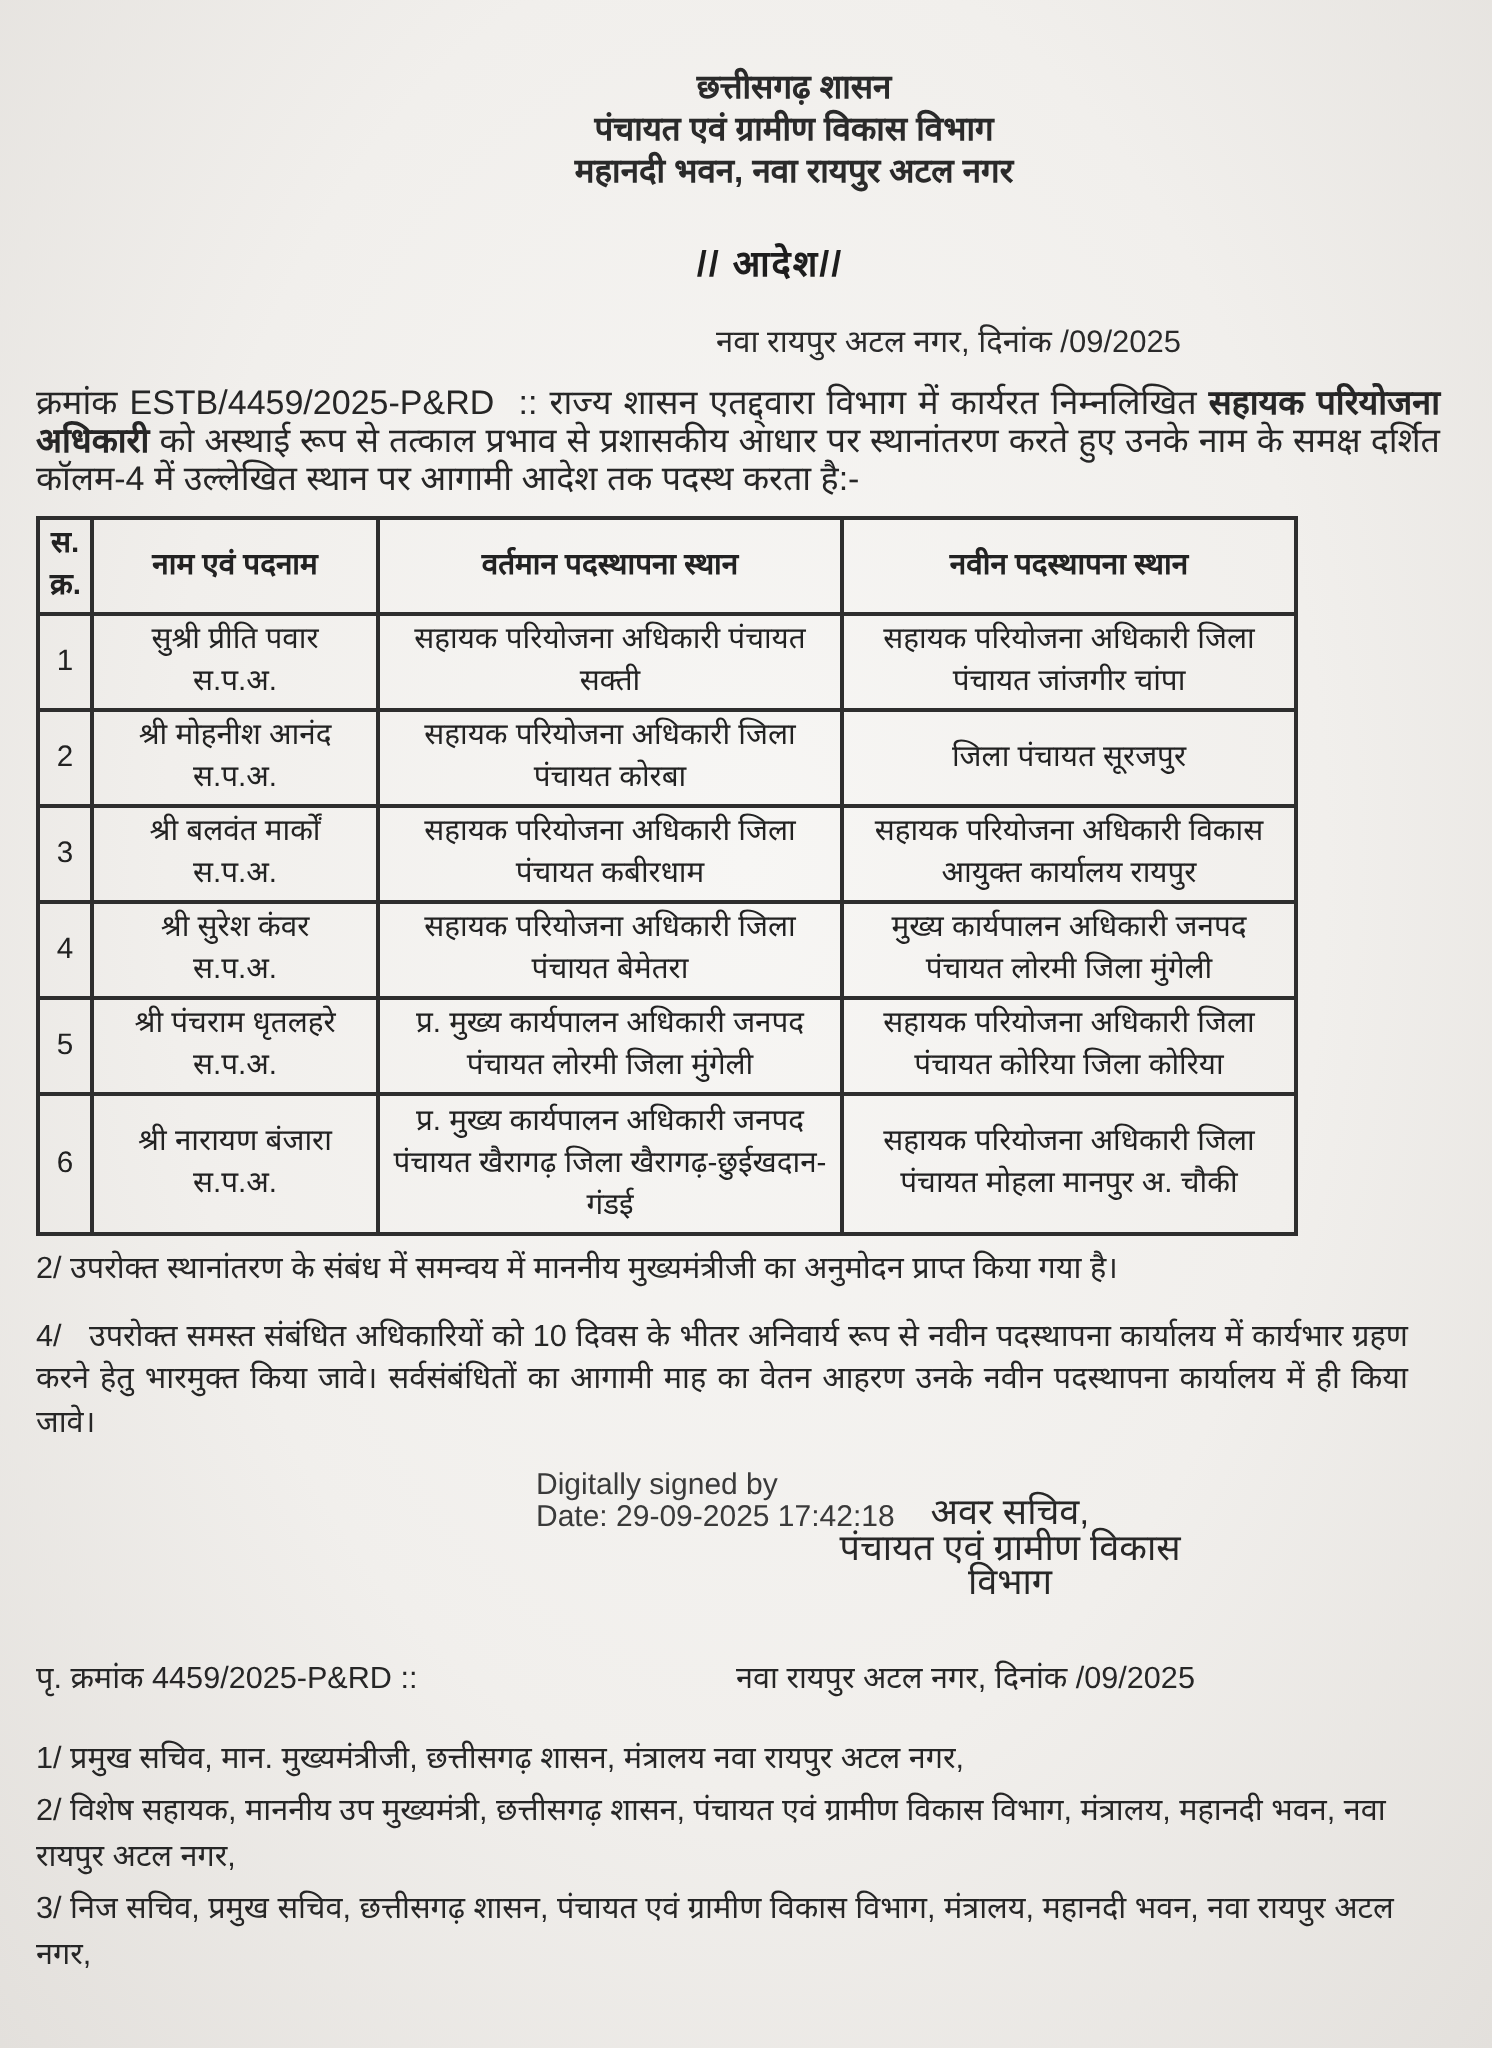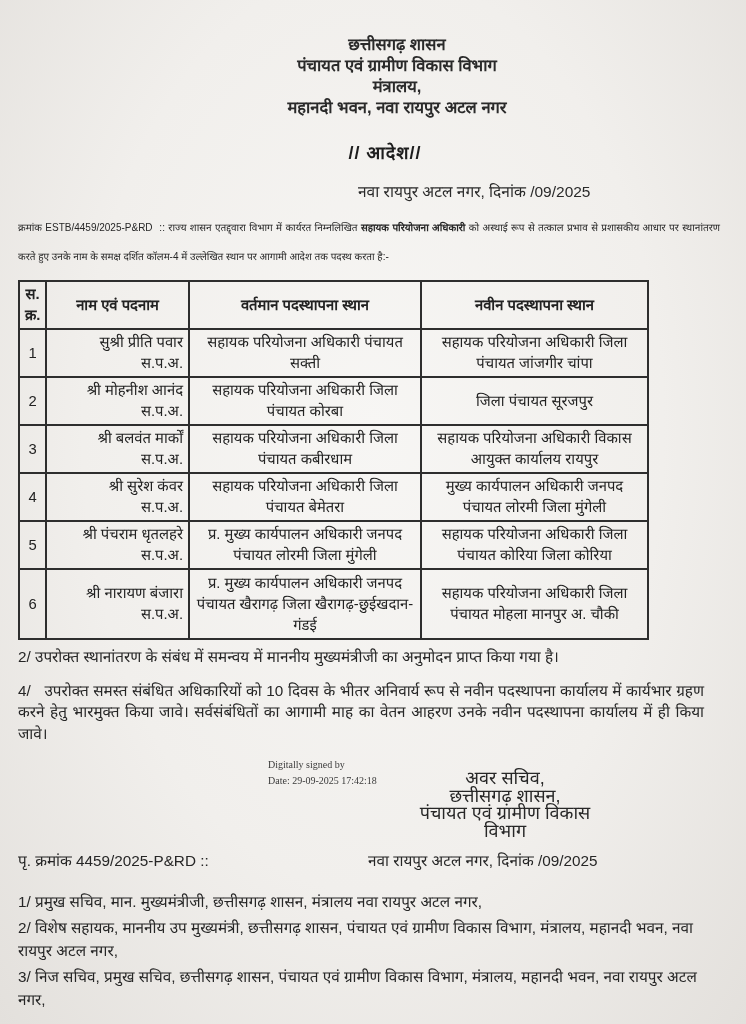--- a/index.html
+++ b/index.html
@@ -12,49 +12,49 @@
   .page{
     position:relative;width:746px;height:1024px;
     background:radial-gradient(ellipse at 50% 42%, #f7f6f4 0%, #f1efec 55%, #e3e0dc 100%);
   }
   
   .doc-header{padding-top:34px;text-align:center;line-height:21px;padding-left:48px;}
   .doc-header .h-line{font-weight:700;font-size:16.5px;color:#2a2a2a;}
   .order-title{text-align:center;font-weight:700;font-size:18px;margin-top:22px;letter-spacing:1px;color:#1d1d1d;padding-left:24px;}
   .date-line-top{margin:16px 0 0 358px;font-size:15.5px;color:#2a2a2a;}
   
-  .intro{margin:11px 26px 9px 18px;font-size:10px;line-height:29px;text-align:justify;color:#262626;}
+  .intro{margin:11px 26px 9px 18px;font-size:17px;line-height:19px;text-align:justify;color:#262626;}
   .intro b{font-weight:700;}
   
   table.order-table{
     border-collapse:collapse;margin-left:18px;width:629px;table-layout:fixed;
     font-size:14.8px;color:#222;
   }
   table.order-table th,table.order-table td{
     border:2px solid #2e2e2e;padding:2px 5px;line-height:21px;vertical-align:middle;
   }
   table.order-table th{font-weight:700;text-align:center;height:36px;}
   .col-sn{width:27px;}
   .col-name{width:143px;}
   .col-cur{width:232px;}
   .col-new{width:227px;}
   td.sn-cell{text-align:center;}
-  td.name-cell{text-align:right;padding-left:4px;}
+  td.name-cell{text-align:center;padding-left:4px;}
   td.place-cell{text-align:center;}
   tr.row-std td{height:42px;}
   tr.row-tall td{height:64px;}
   
   .points{margin:6px 42px 0 18px;font-size:15.3px;color:#262626;}
   .point{line-height:21.5px;margin-bottom:2px;}
   .point.spaced{margin-top:12px;text-align:justify;}
   
   .signature{position:relative;height:82px;margin-top:10px;}
   .sig-english{
     position:absolute;left:268px;top:3px;
-    font-size:10px;line-height:15.5px;color:#3a3a3a;white-space:nowrap;font-family:Liberation Serif, serif;
+    font-size:15px;line-height:15.5px;color:#3a3a3a;white-space:nowrap;
   }
   .sig-hindi{
     position:absolute;left:398px;top:16px;width:214px;
     text-align:center;font-size:18px;line-height:17.5px;color:#272727;
   }
   
   .footer-ref{position:relative;margin:14px 0 18px 18px;font-size:15.3px;height:22px;color:#262626;}
   .footer-ref .ref-no{position:absolute;left:0;top:0;}
   .footer-ref .ref-date{position:absolute;left:350px;top:0;}
   .copy-label{margin:4px 0 6px 18px;font-size:15.3px;color:#262626;}
@@ -62,21 +62,20 @@
   .cc-item{line-height:23px;margin-bottom:3px;}
 </style>
 </head>
 <body>
 
 <div class="page">
 
   <div class="doc-header">
     <div class="h-line">छत्तीसगढ़ शासन</div>
     <div class="h-line">पंचायत एवं ग्रामीण विकास विभाग</div>
-    <div class="h-line">मंत्रालय,</div>
     <div class="h-line">महानदी भवन, नवा रायपुर अटल नगर</div>
   </div>
 
   <div class="order-title">// आदेश//</div>
 
   <div class="date-line-top">नवा रायपुर अटल नगर, दिनांक /09/2025</div>
 
   <p class="intro"><span>क्रमांक ESTB/4459/2025-P&amp;RD&nbsp;&nbsp;:: राज्य शासन एतद्द्वारा विभाग में कार्यरत निम्नलिखित </span><b>सहायक परियोजना अधिकारी</b><span> को अस्थाई रूप से तत्काल प्रभाव से प्रशासकीय आधार पर स्थानांतरण करते हुए उनके नाम के समक्ष दर्शित कॉलम-4 में उल्लेखित स्थान पर आगामी आदेश तक पदस्थ करता है:-</span></p>
 
   <table class="order-table">
@@ -137,21 +136,20 @@
     <div class="point spaced">4/&nbsp;&nbsp;&nbsp;उपरोक्त समस्त संबंधित अधिकारियों को 10 दिवस के भीतर अनिवार्य रूप से नवीन पदस्थापना कार्यालय में कार्यभार ग्रहण करने हेतु भारमुक्त किया जावे। सर्वसंबंधितों का आगामी माह का वेतन आहरण उनके नवीन पदस्थापना कार्यालय में ही किया जावे।</div>
   </div>
 
   <div class="signature">
     <div class="sig-english">
       <div>Digitally signed by</div>
       <div>Date: 29-09-2025 17:42:18</div>
     </div>
     <div class="sig-hindi">
       <div>अवर सचिव,</div>
-      <div>छत्तीसगढ़ शासन,</div>
       <div>पंचायत एवं ग्रामीण विकास विभाग</div>
     </div>
   </div>
 
   <div class="footer-ref">
     <span class="ref-no">पृ. क्रमांक 4459/2025-P&amp;RD ::</span>
     <span class="ref-date">नवा रायपुर अटल नगर, दिनांक /09/2025</span>
   </div>
 
 

